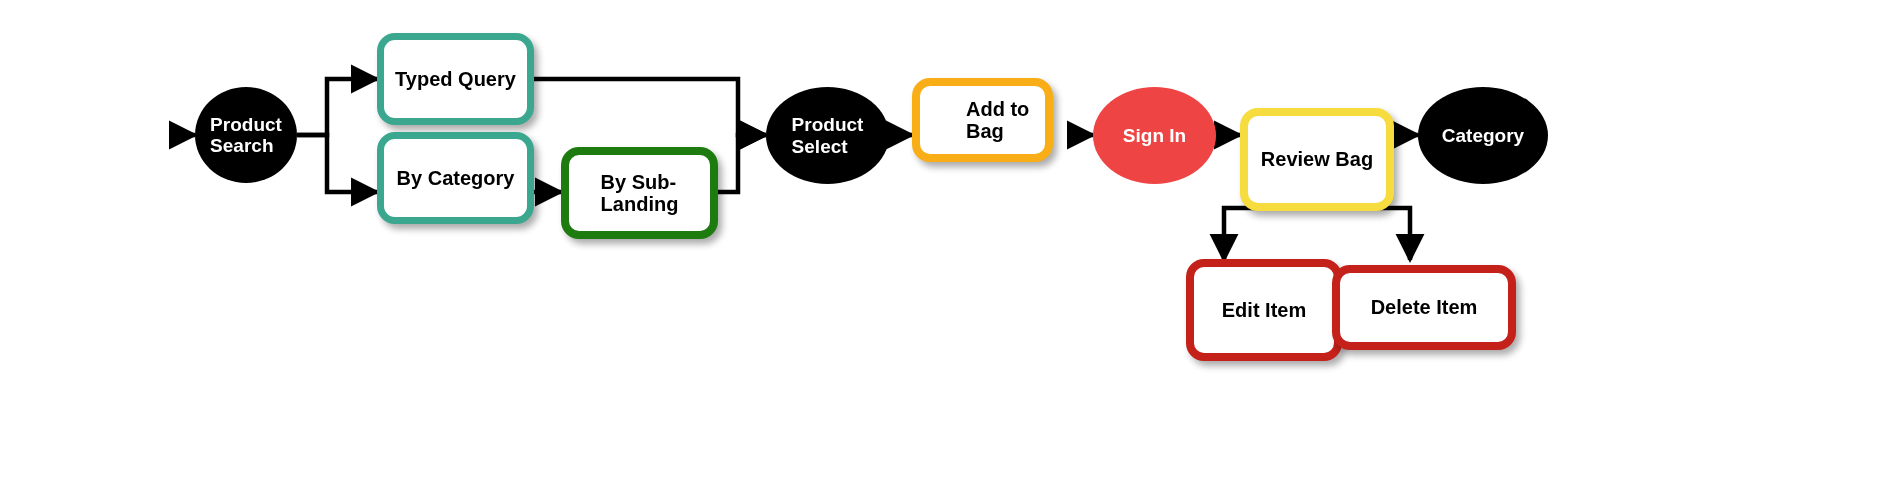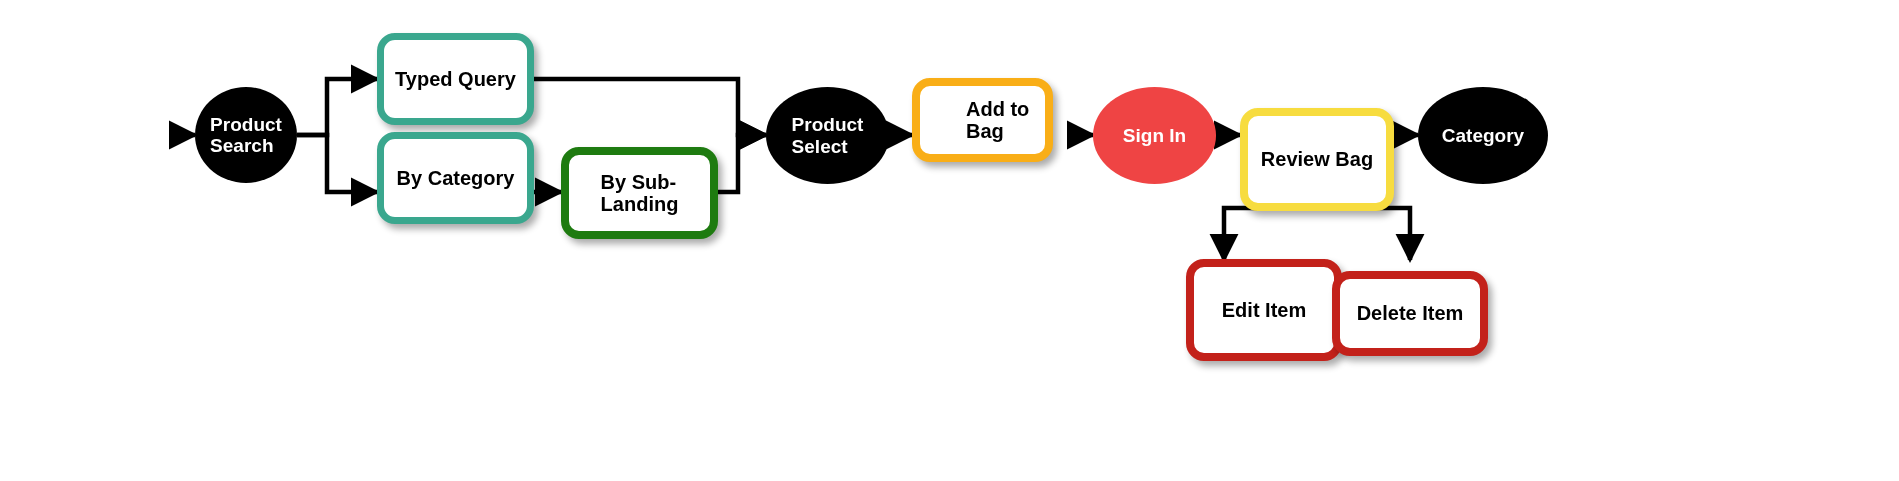--- a/index.html
+++ b/index.html
@@ -146,17 +146,17 @@
   </div>
 
   <div class="node ellipse" style="left: 1418px; top: 87px; width: 130px; height: 97px; background: rgb(0, 0, 0);">
     <span class="lbl">Category</span>
   </div>
 
   <div class="node rect bc-red" style="left: 1146px; top: 259px; width: 156px; height: 102px; border-width: 8px; border-color: rgb(195, 33, 26); margin-left: 40px;">
     <span class="lbl">Edit Item</span>
   </div>
 
-  <div class="node rect bc-red" style="left: 1332px; top: 271px; width: 156px; height: 85px; border-width: 8px; border-color: rgb(195, 33, 26);">
+  <div class="node rect bc-red" style="left: 1332px; top: 265px; width: 184px; height: 85px; border-width: 8px; border-color: rgb(195, 33, 26);">
     <span class="lbl">Delete Item</span>
   </div>
 
 </div>
 
 </body></html>

